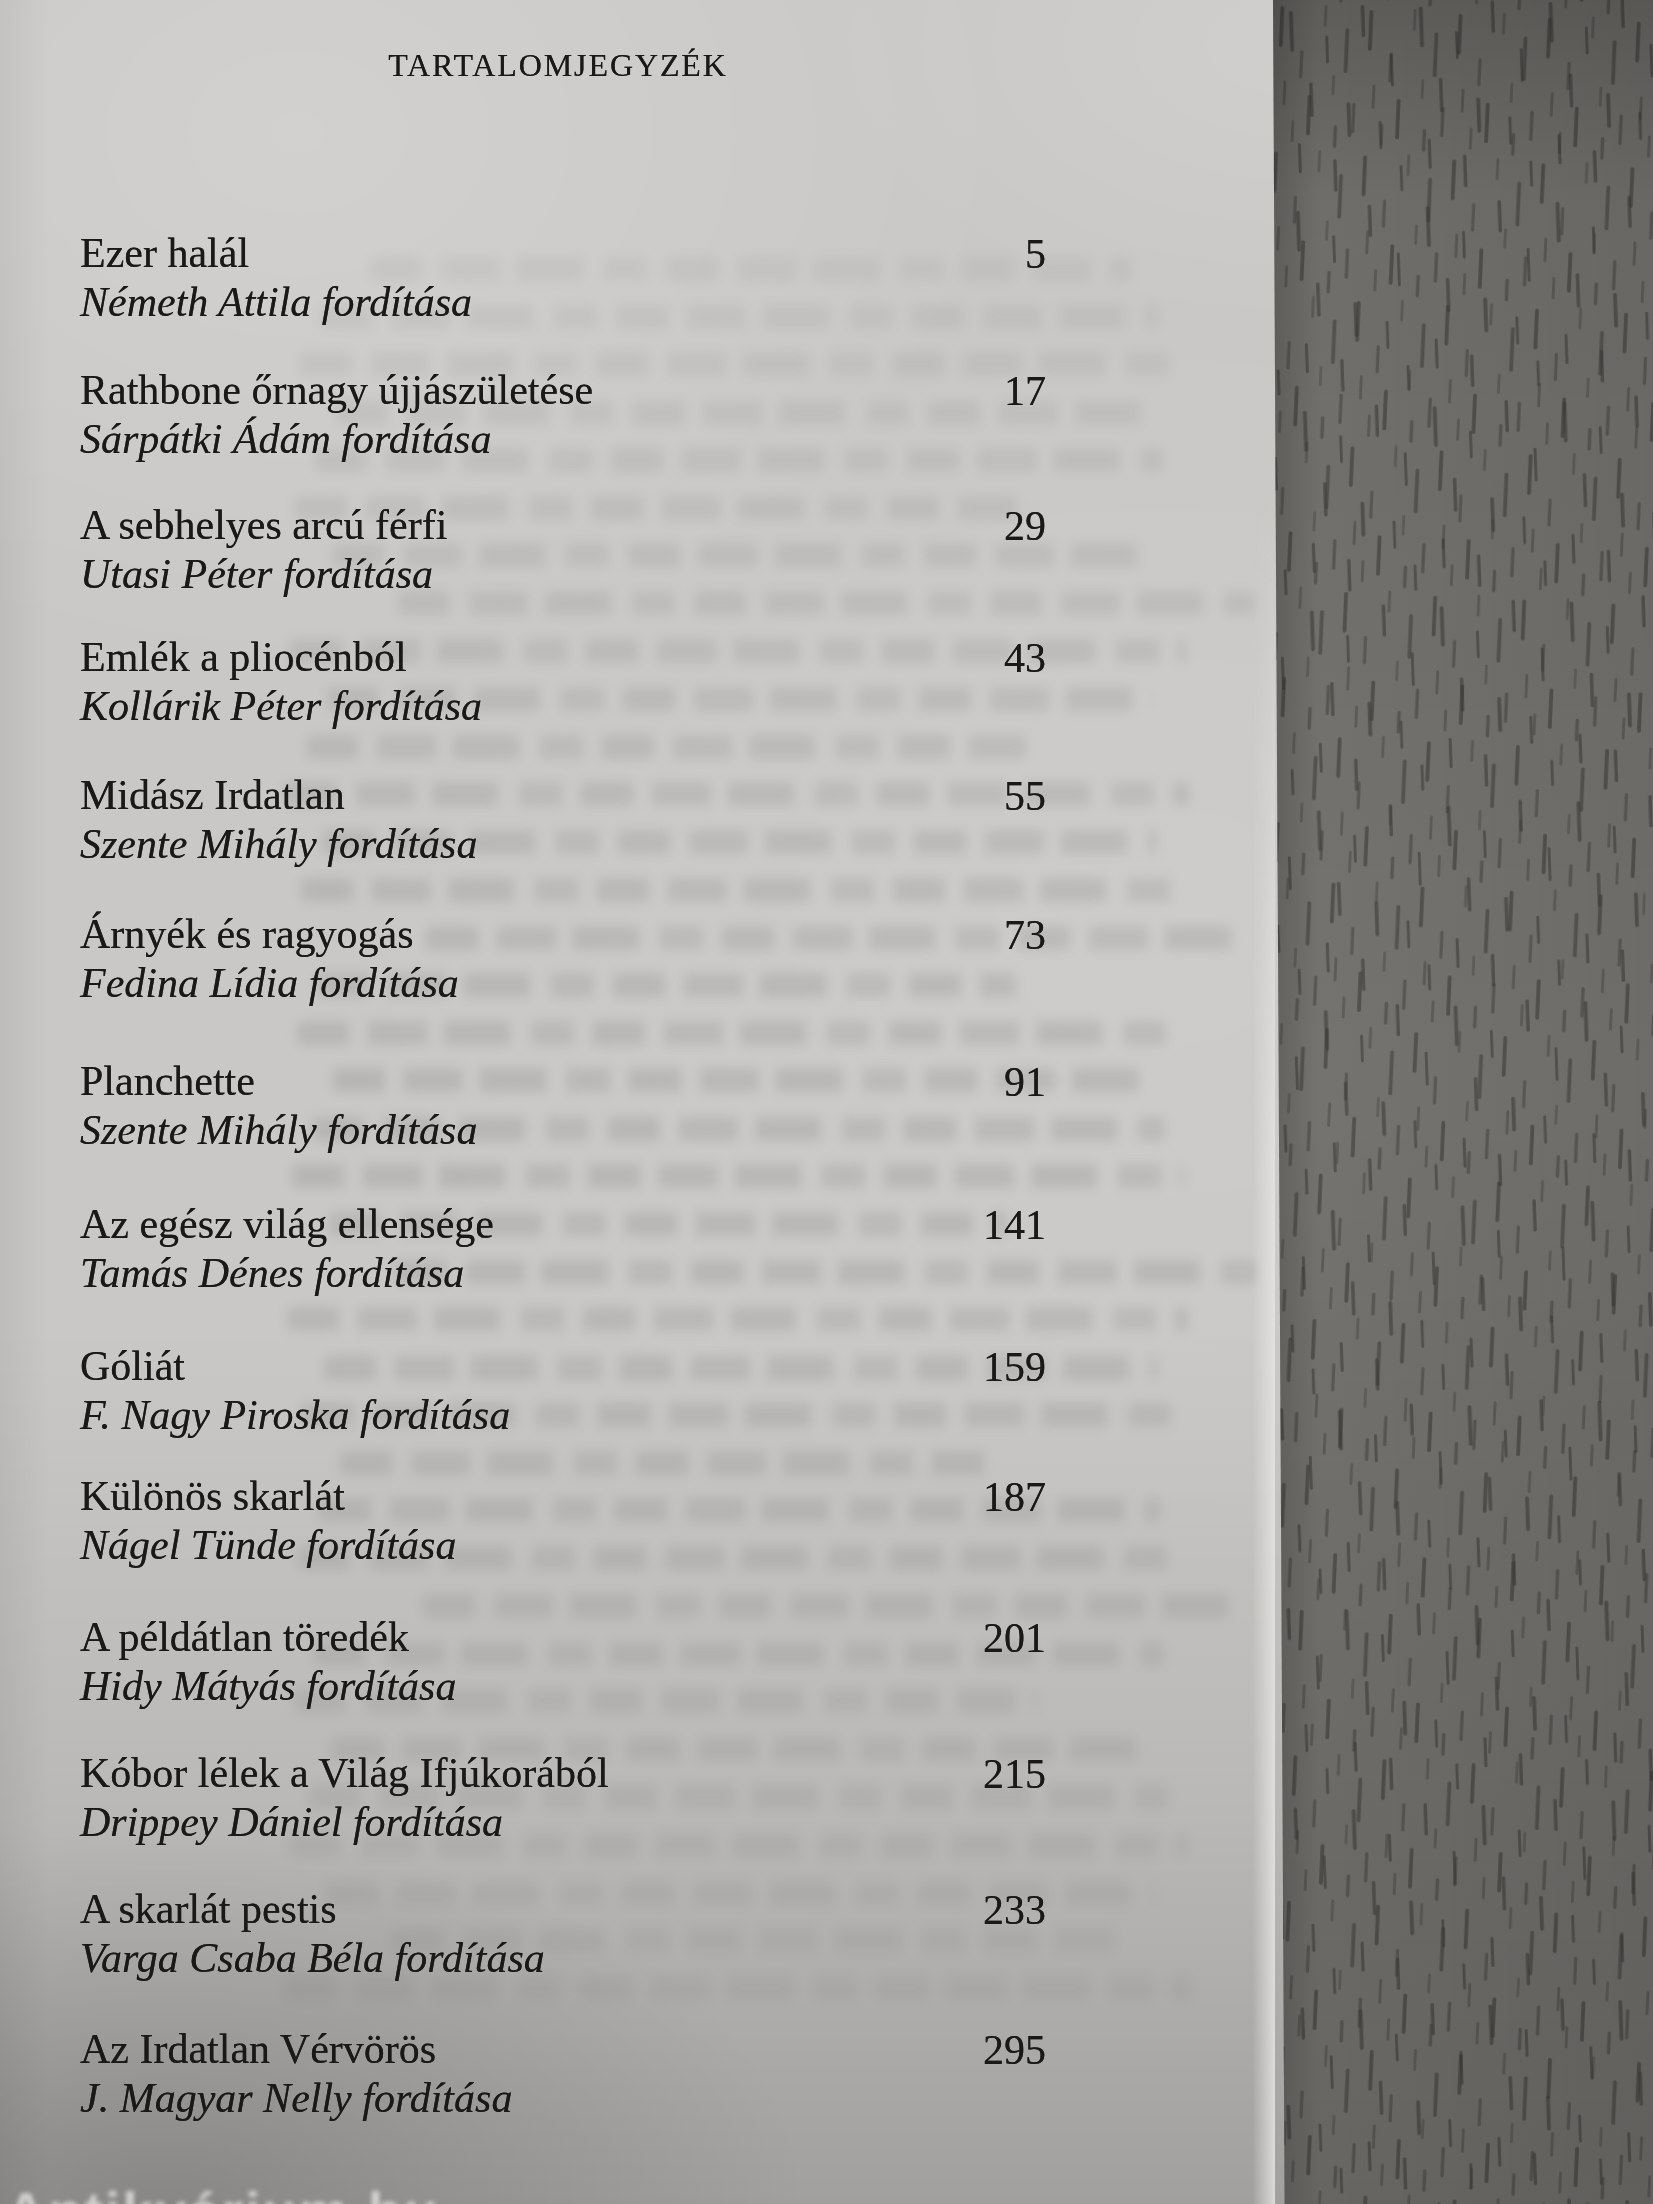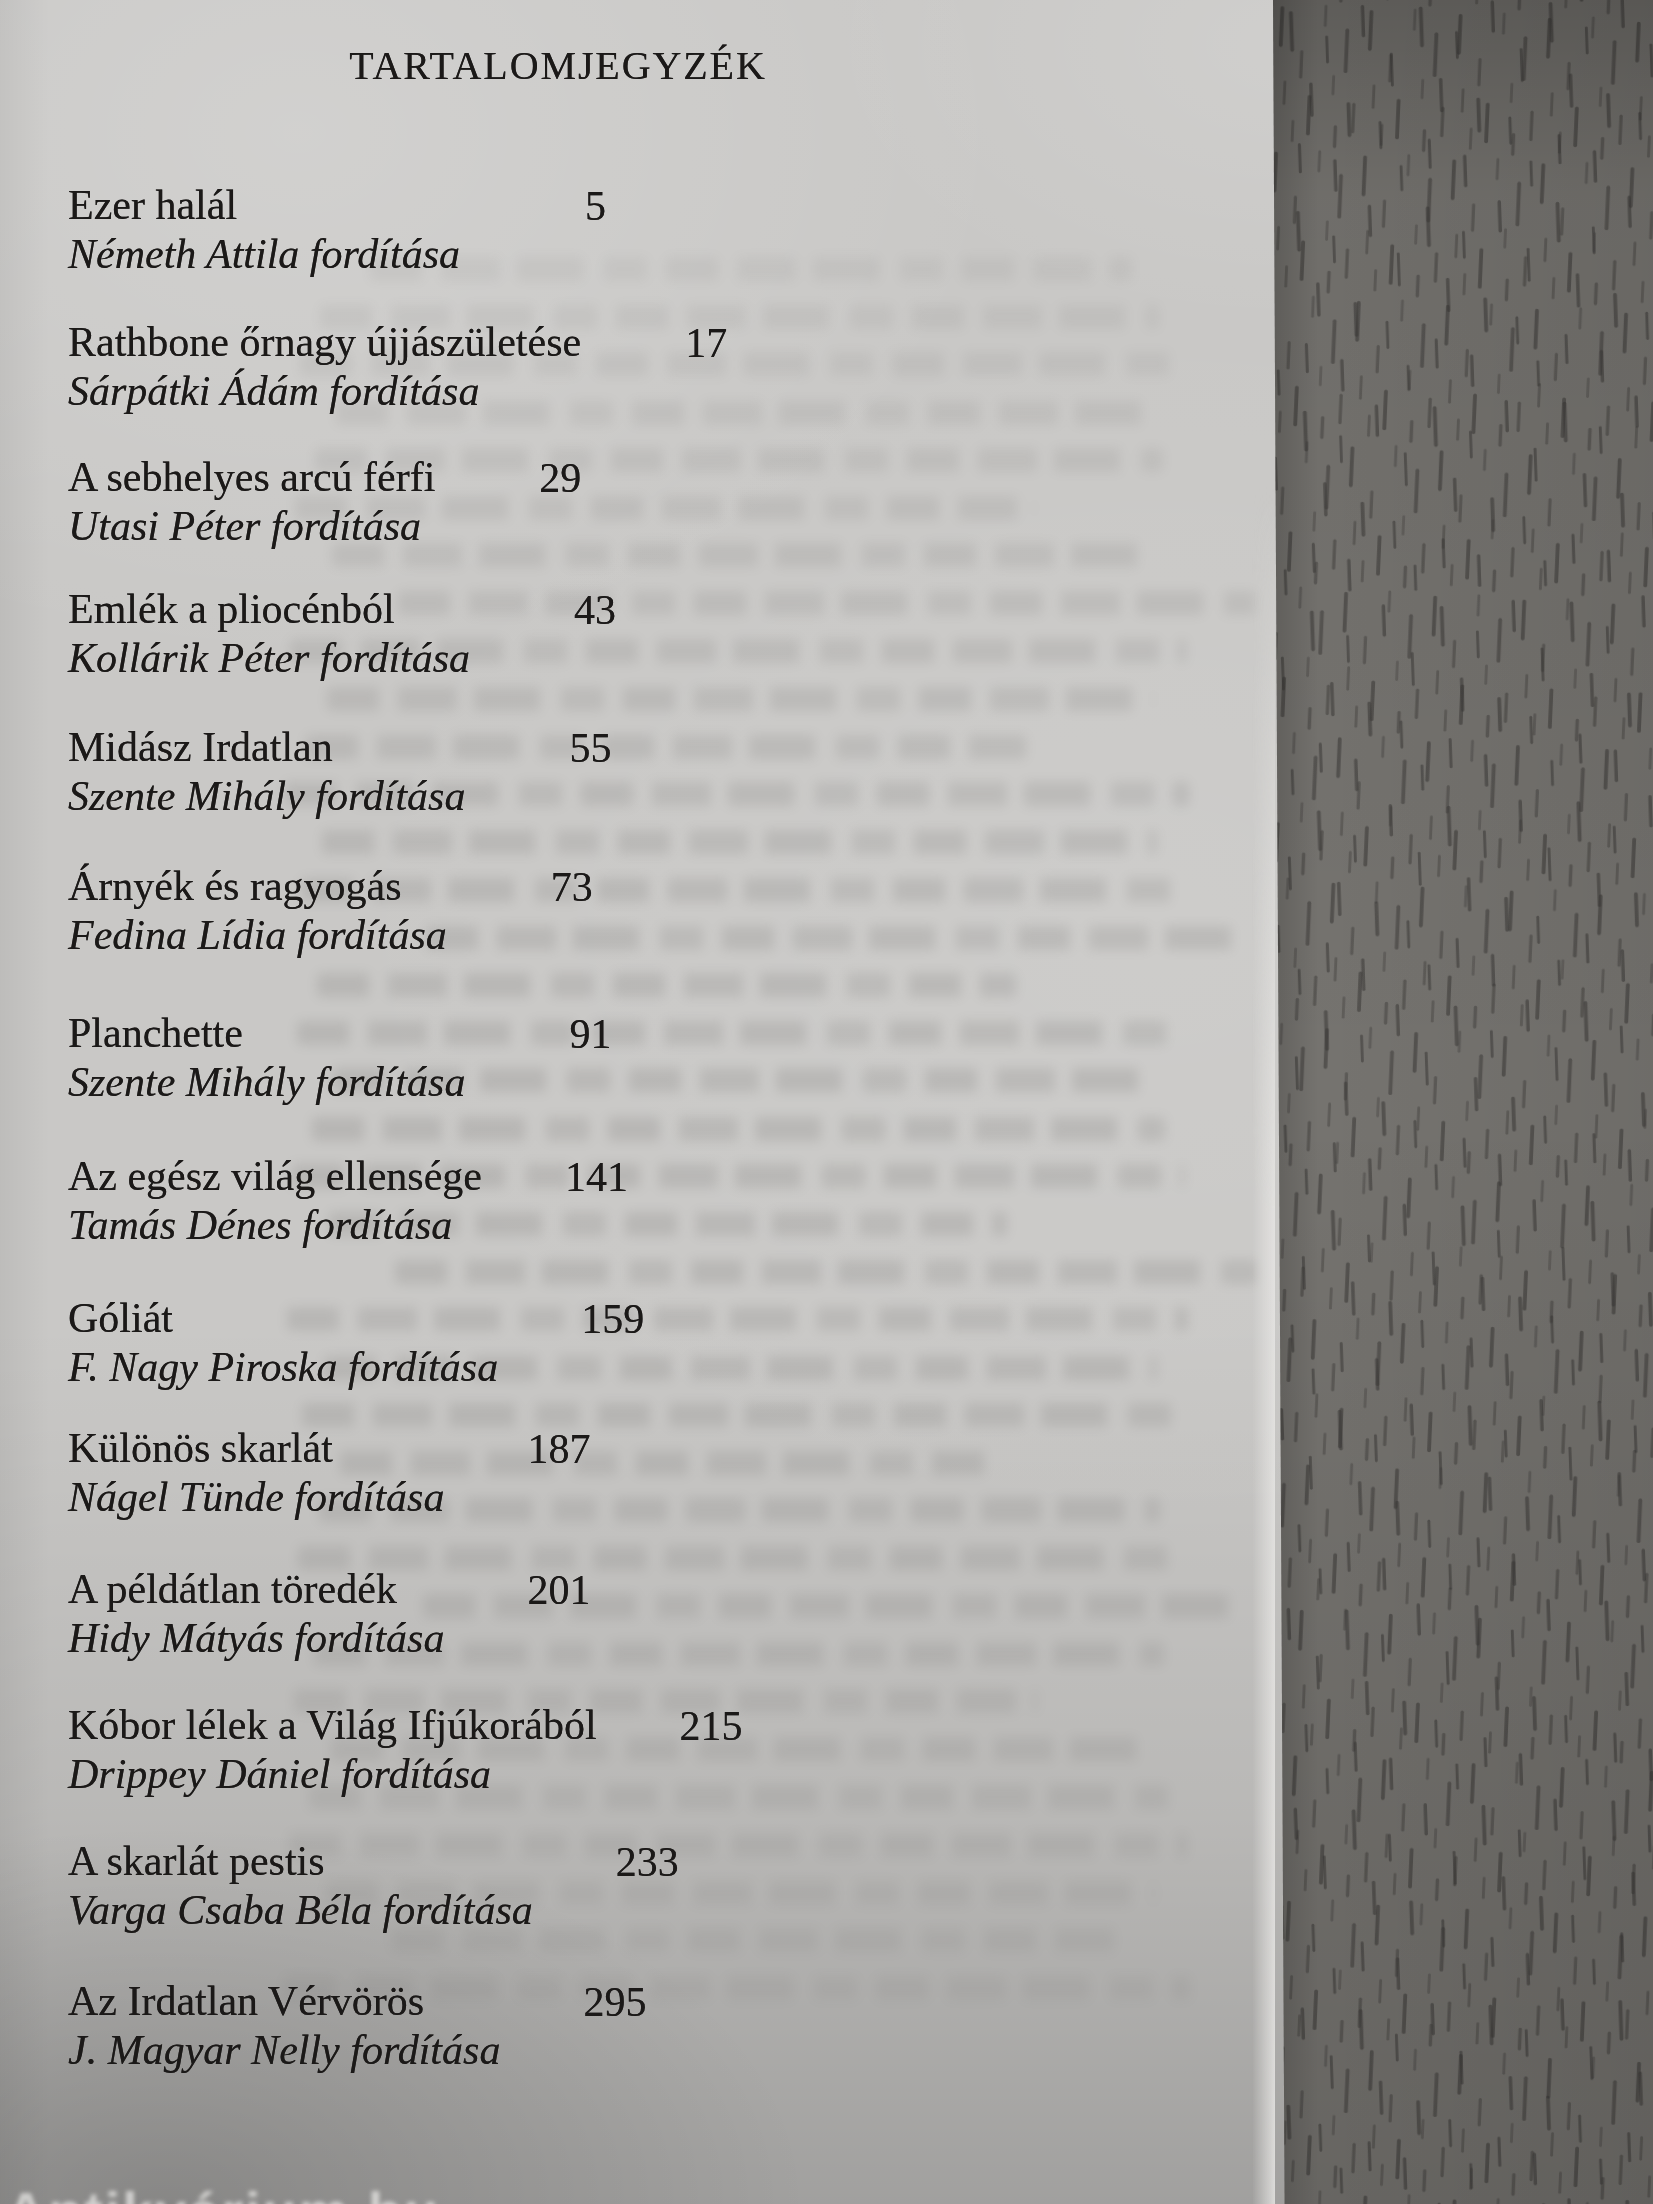--- a/index.html
+++ b/index.html
@@ -37,29 +37,30 @@
       rgba(72,70,68,.95) 0 52px,  rgba(72,70,68,0) 52px 71px,
       rgba(72,70,68,.90) 71px 130px, rgba(72,70,68,0) 130px 147px,
       rgba(72,70,68,.95) 147px 213px, rgba(72,70,68,0) 213px 234px,
       rgba(72,70,68,.85) 234px 277px, rgba(72,70,68,0) 277px 296px);
   }
 
   
   .heading{
     position:absolute;left:75px;top:41px;width:966px;z-index:2;
     text-align:center;
-    font-size:40px;line-height:49px;letter-spacing:1.9px;
+    font-size:32px;line-height:49px;letter-spacing:1.9px;
     color:var(--ink,#1b1918);
     text-shadow:0 0 0.6px rgba(22,20,19,.85);
   }
   .entries{position:absolute;inset:0;z-index:2;}
   .entry{
-    position:absolute;left:68px;width:966px;
-    display:flex;align-items:flex-start;
+    position:absolute;left:80px;width:966px;
+    display:flex;justify-content:space-between;align-items:flex-start;
     color:var(--ink,#1b1918);
+    margin-top:48px;
   }
   .etitle{
     font-size:42px;line-height:49px;
     text-shadow:0 0 0.6px rgba(22,20,19,.85);
     white-space:nowrap;
   }
   .etrans{
     font-style:italic;
     font-size:42px;line-height:49px;
     text-shadow:0 0 0.5px rgba(22,20,19,.8);

